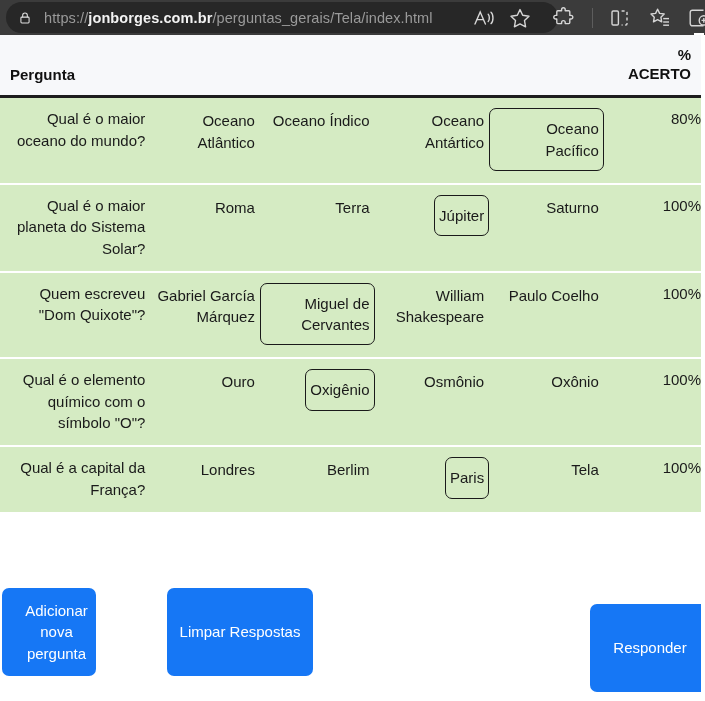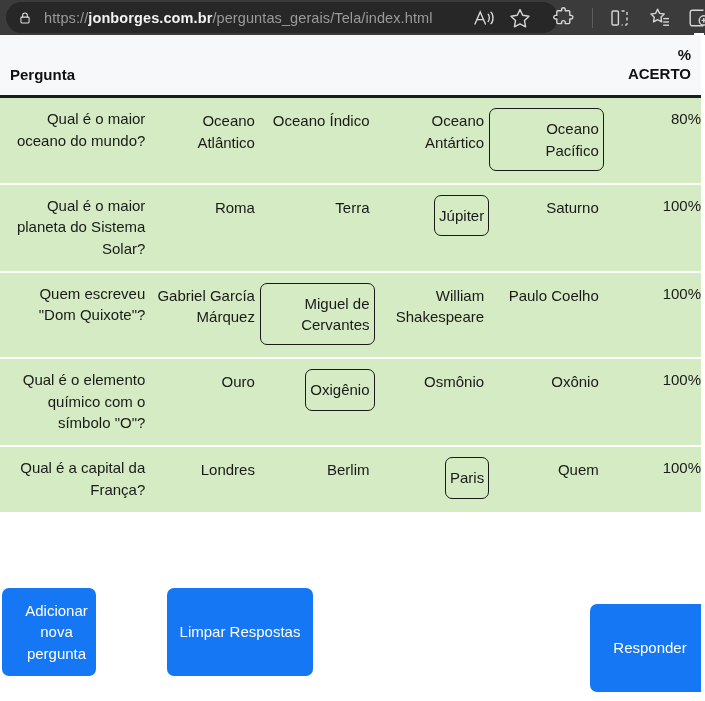--- a/index.html
+++ b/index.html
@@ -315,21 +315,21 @@
           <td class="cell-option"><span class="option-box selected">Oxigênio</span></td>
           <td class="cell-option"><span class="option-box">Osmônio</span></td>
           <td class="cell-option"><span class="option-box">Oxônio</span></td>
           <td class="cell-pct">100%</td>
         </tr>
         <tr>
           <td class="cell-question">Qual é a capital da França?</td>
           <td class="cell-option"><span class="option-box">Londres</span></td>
           <td class="cell-option"><span class="option-box">Berlim</span></td>
           <td class="cell-option"><span class="option-box selected">Paris</span></td>
-          <td class="cell-option"><span class="option-box">Quem</span></td>
+          <td class="cell-option"><span class="option-box">Tela</span></td>
           <td class="cell-pct">100%</td>
         </tr>
       </tbody>
   </table>
 
   <div id="button-bar">
     <button class="action-button" id="btn-add-question">Adicionar nova pergunta</button>
     <button class="action-button" id="btn-clear-answers">Limpar Respostas</button>
     <button class="action-button" id="btn-submit">Responder</button>
   </div>

